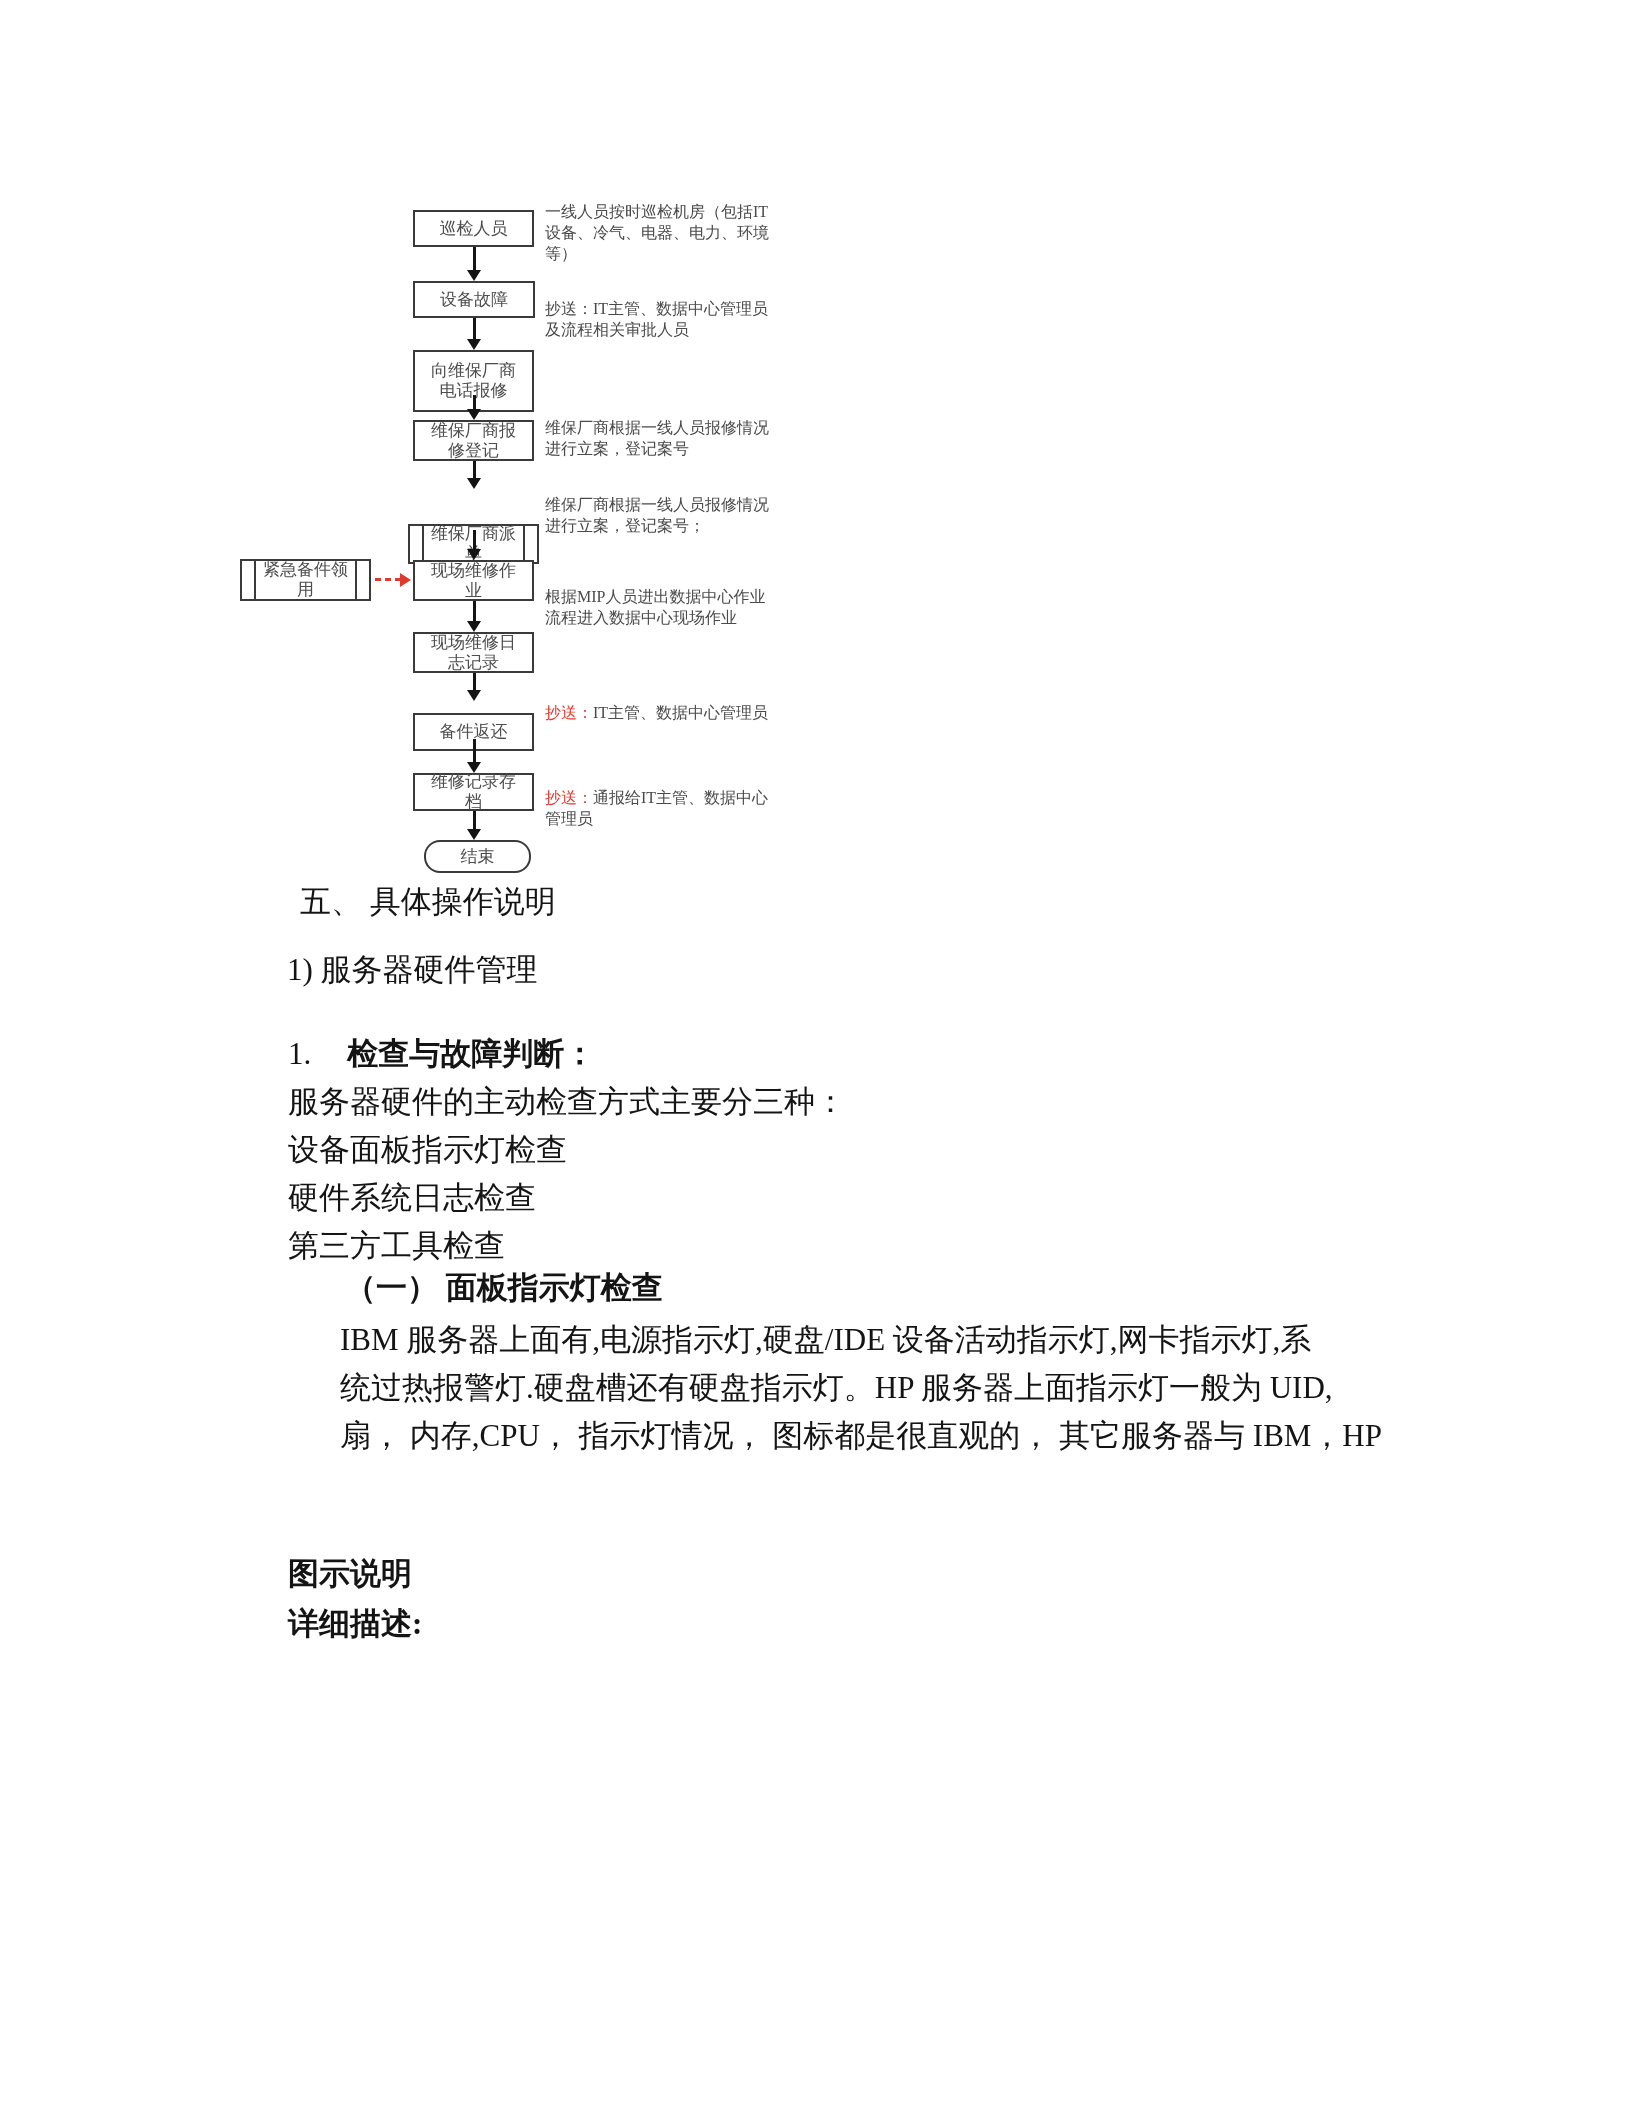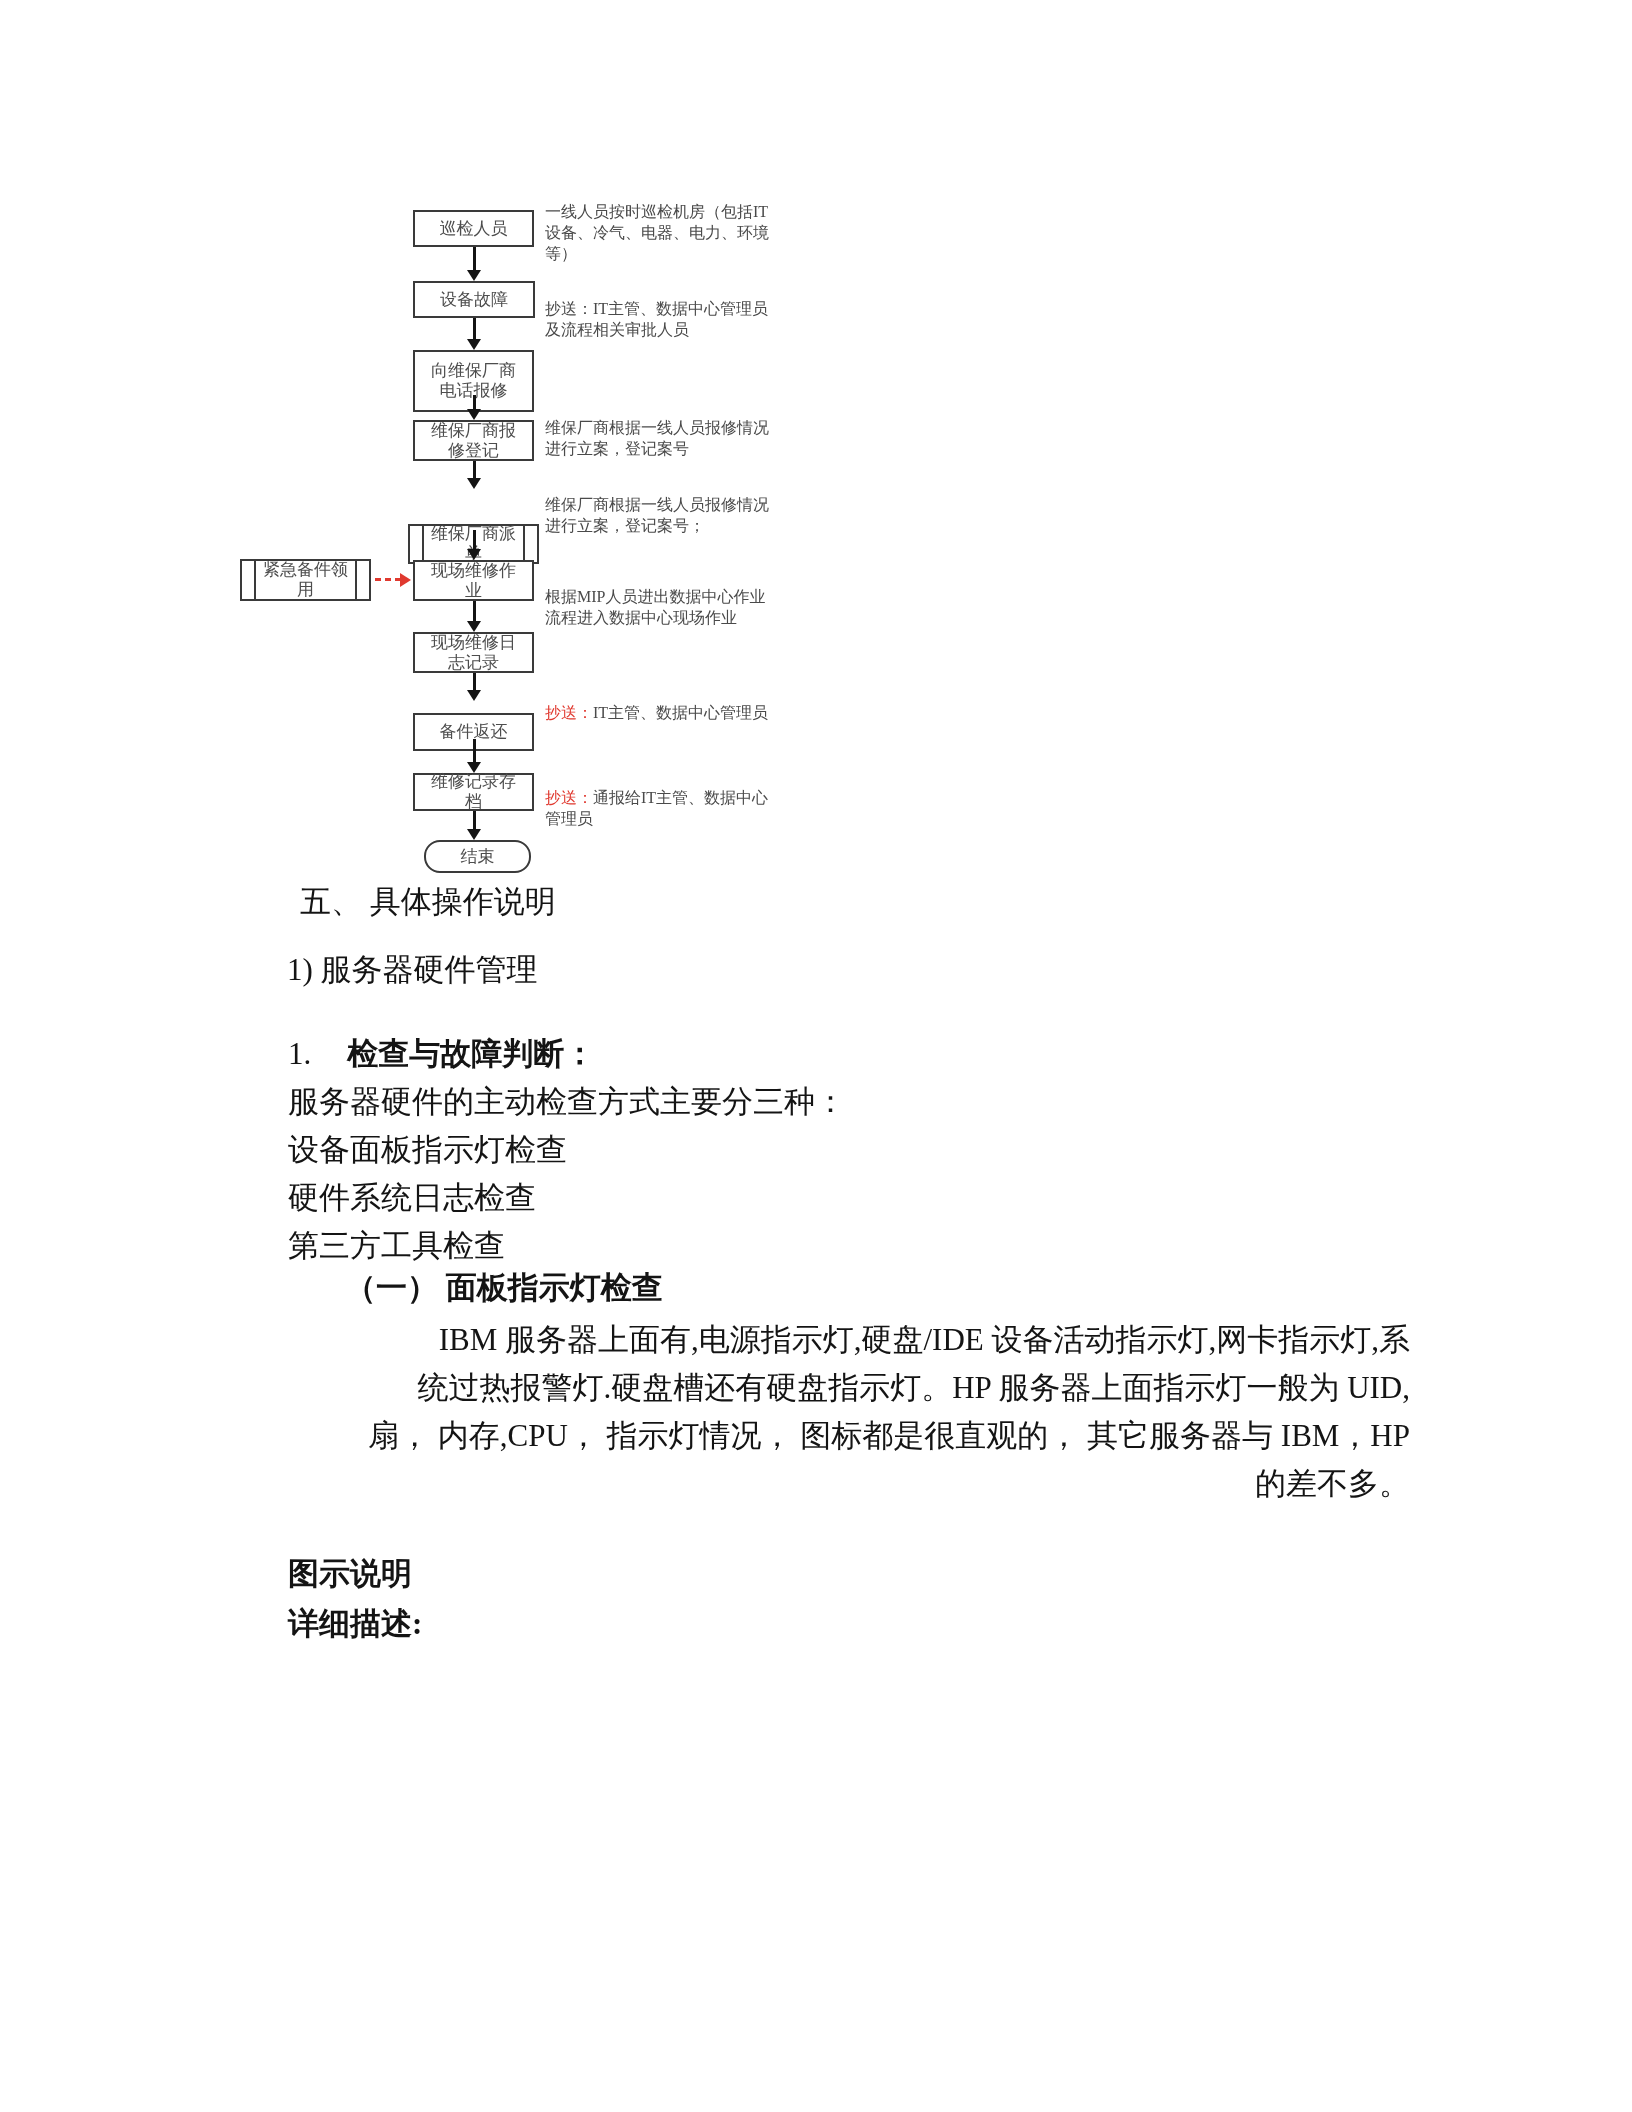--- a/index.html
+++ b/index.html
@@ -37,21 +37,21 @@
     border-left:11px solid #e0392f;}
   .ann{
     position:absolute;left:545px;width:232px;
     font-size:16px;line-height:21px;color:#4a4a4a;
   }
   .ann .ann-prefix{color:#e0392f;}
   
   .doc{position:absolute;color:#141414;}
   .fs30{font-size:31px;line-height:36px;}
   .bold{font-weight:bold;}
-  .para-line{height:48px;white-space:nowrap;text-align:right;}
+  .para-line{height:48px;white-space:nowrap;}
 </style>
 </head>
 <body>
 
 <div id="page">
 
   <div class="fnode" style="left:413px;top:210px;width:121px;height:37px;">
     <span>巡检人员</span>
   </div>
 
@@ -162,20 +162,19 @@
   <div class="doc fs30" style="left:288px;top:1132px;">设备面板指示灯检查</div>
   <div class="doc fs30" style="left:288px;top:1180px;">硬件系统日志检查</div>
   <div class="doc fs30" style="left:288px;top:1228px;">第三方工具检查</div>
 
   <div class="doc fs30 bold" style="left:345px;top:1270px;">（一） 面板指示灯检查</div>
 
   <div class="doc fs30" style="left:340px;top:1322px;width:1070px;">
     <div class="para-line">IBM 服务器上面有,电源指示灯,硬盘/IDE 设备活动指示灯,网卡指示灯,系</div>
     <div class="para-line">统过热报警灯.硬盘槽还有硬盘指示灯。HP 服务器上面指示灯一般为 UID,</div>
     <div class="para-line">扇， 内存,CPU， 指示灯情况， 图标都是很直观的， 其它服务器与 IBM，HP</div>
-    <div class="para-line">的差不多。</div>
   </div>
 
   <div class="doc fs30 bold" style="left:288px;top:1556px;">图示说明</div>
 
   <div class="doc fs30 bold" style="left:288px;top:1606px;">详细描述:</div>
 
 </div>
 
 </body></html>

